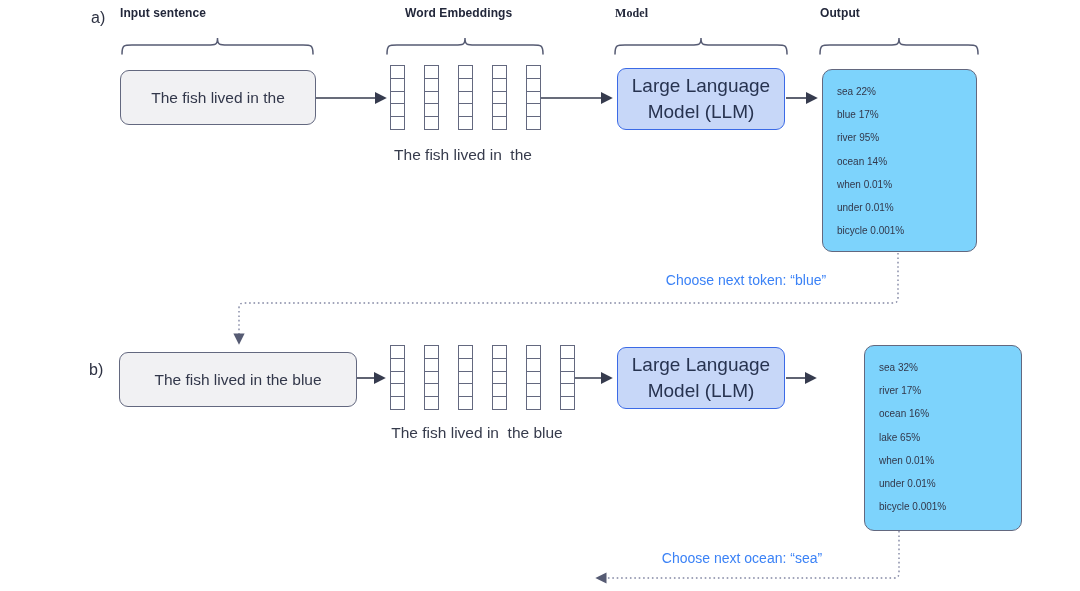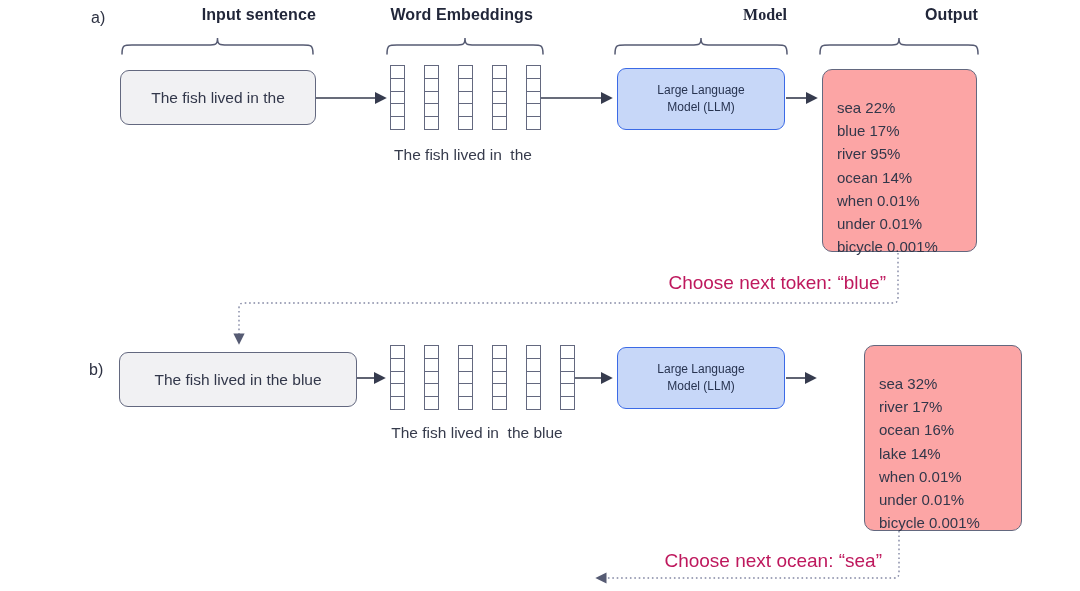--- a/index.html
+++ b/index.html
@@ -2,48 +2,48 @@
 <html><head>
 <meta charset="utf-8">
 <style>
   html,body { margin:0; padding:0; background:#ffffff; }
   .canvas {
     position:relative; width:1080px; height:591px; background:#ffffff;
     font-family:"Liberation Sans", sans-serif; color:#2d3142; overflow:hidden;
   }
   .svg-layer { position:absolute; left:0; top:0; width:1080px; height:591px; pointer-events:none; }
   .hdr {
-    position:absolute; top:6px; font-size:16px; font-weight:600;
-    text-align:right; color:#22273a; letter-spacing:0.1px;
+    position:absolute; top:6px; font-size:12px; font-weight:600;
+    text-align:left; color:#22273a; letter-spacing:0.1px;
   }
   .rowlabel { position:absolute; font-size:16px; color:#2d3142; }
   .inputbox {
     position:absolute; background:#f1f1f3; border:1.5px solid #63687f; border-radius:9px;
     display:flex; align-items:center; justify-content:center;
     font-size:15.5px; color:#32374a; box-sizing:border-box;
   }
   .llmbox {
     position:absolute; background:#c7d7f8; border:1.8px solid #3b6ae6; border-radius:9px;
     display:flex; flex-direction:column; align-items:center; justify-content:center;
-    font-size:12px; color:#273350; line-height:1.38; box-sizing:border-box; text-align:center;
+    font-size:19px; color:#273350; line-height:1.38; box-sizing:border-box; text-align:center;
   }
   .outputbox {
-    position:absolute; background:#fca5a5; border:1.5px solid #63687f; border-radius:10px;
-    font-size:15px; color:#32374a; padding:26px 8px 0 14px; line-height:23.2px;
+    position:absolute; background:#7dd3fc; border:1.5px solid #63687f; border-radius:10px;
+    font-size:10px; color:#32374a; padding:10px 8px 0 14px; line-height:23.2px;
     box-sizing:border-box;
   }
   .emb { position:absolute; display:flex; gap:19px; }
   .emb .col { display:flex; flex-direction:column; width:15px; }
   .emb .cell { width:15px; height:14px; border:1.2px solid #63687f; background:#ffffff; box-sizing:border-box; }
   .emb .cell + .cell { margin-top:-1.2px; }
   .caption {
     position:absolute; font-size:15.5px; color:#363b4c;
     white-space:pre; text-align:center;
   }
-  .choose { position:absolute; font-size:19px; color:#be185d; text-align:right; width:280px; }
+  .choose { position:absolute; font-size:14px; color:#3b82f6; text-align:center; width:280px; }
 </style>
 </head>
 <body>
 
 <div class="canvas">
 
   <svg class="svg-layer" width="1080" height="591" viewBox="0 0 1080 591">
     <defs>
       <marker id="ah" viewBox="0 0 10 10" refX="8.5" refY="5" markerWidth="7.5" markerHeight="7.5" orient="auto-start-reverse">
         <path d="M0,0 L10,5 L0,10 z" fill="#363b4e"></path>
@@ -70,21 +70,21 @@
       <line x1="786" y1="378" x2="815" y2="378" marker-end="url(#ah)"></line>
     </g>
 
     <g stroke="#8287a3" stroke-width="1.4" fill="none" stroke-dasharray="1.6 2.8">
       <path d="M898,253 L898,298 Q898,303 893,303 L244,303 Q239,303 239,308 L239,343" marker-end="url(#ahd)"></path>
       <path d="M899,531 L899,573 Q899,578 894,578 L597,578" marker-end="url(#ahd)"></path>
     </g>
   </svg>
 
   <div class="hdr" style="left:120px; width:196px;">Input sentence</div>
-  <div class="hdr" style="left:377px; width:156px;">Word Embeddings</div>
+  <div class="hdr" style="left:405px; width:156px;">Word Embeddings</div>
   <div class="hdr" style="left:615px; width:172px;font-family:Liberation Serif, serif;">Model</div>
   <div class="hdr" style="left:820px; width:158px;">Output</div>
 
   <div class="rowlabel" style="left:91px; top:9px;">a)</div>
 
   <div class="inputbox" style="left:120px; top:70px; width:196px; height:55px;">
     <span>The fish lived in the</span>
   </div>
 
   <div class="emb" style="left:390px; top:65px;">
@@ -197,21 +197,21 @@
 
   <div class="llmbox" style="left:617px; top:347px; width:168px; height:62px;">
     <span>Large Language</span>
     <span>Model (LLM)</span>
   </div>
 
   <div class="outputbox" style="left:820px; top:345px; width:158px; height:186px;margin-left:44px;">
     <div>sea 32%</div>
     <div>river 17%</div>
     <div>ocean 16%</div>
-    <div>lake 14%</div>
+    <div>lake 65%</div>
     <div>when 0.01%</div>
     <div>under 0.01%</div>
     <div>bicycle 0.001%</div>
   </div>
 
   <div class="choose" style="left:602px; top:550px;">Choose next ocean: “sea”</div>
 
 </div>
 
 </body></html>

